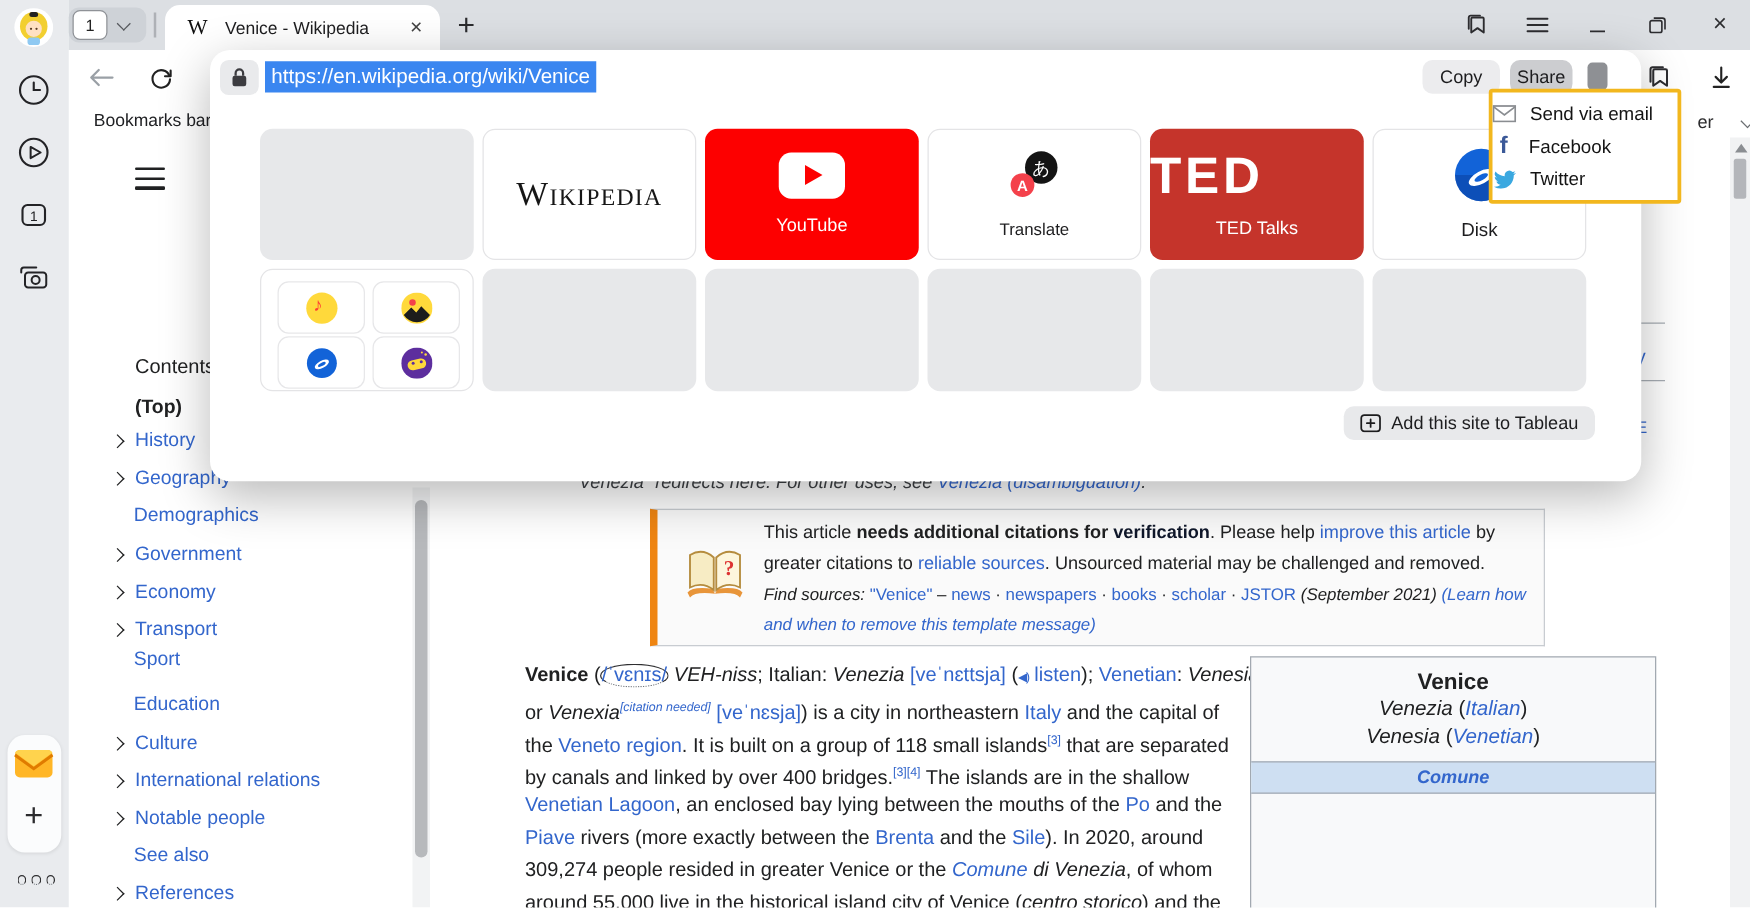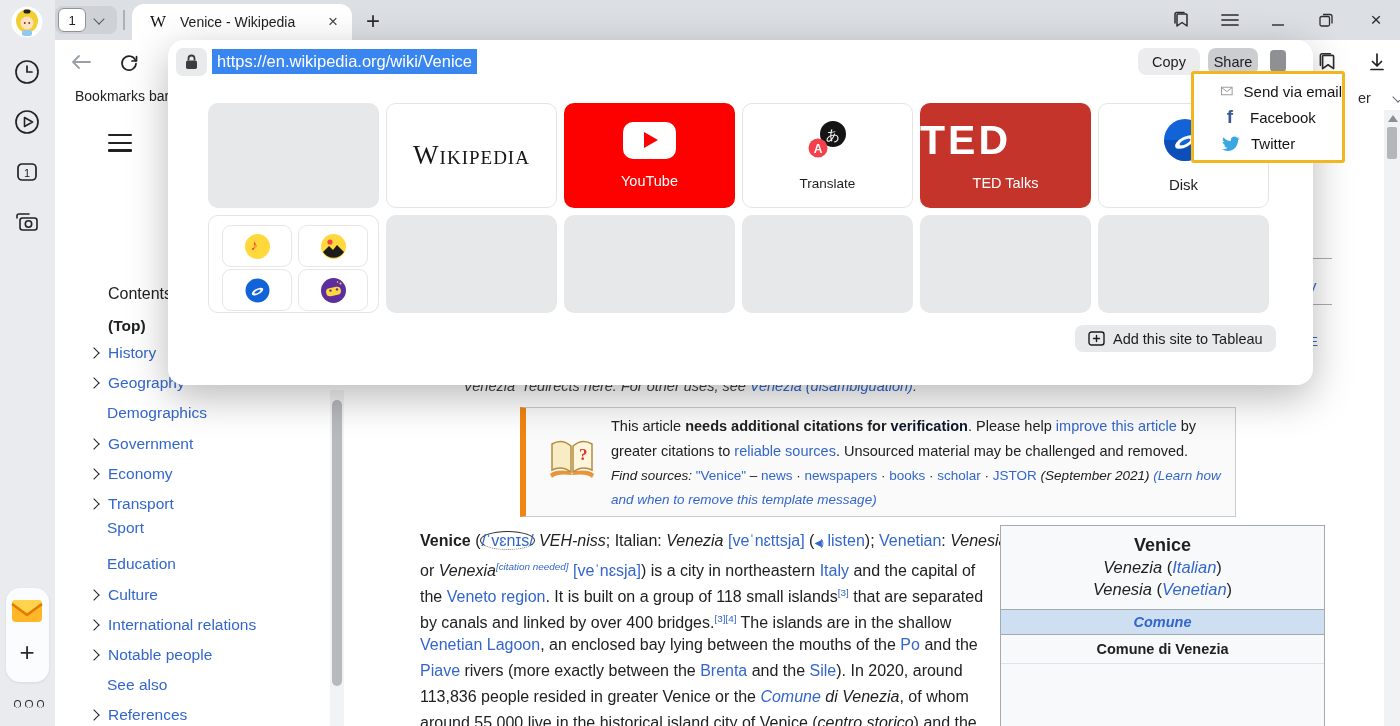--- a/index.html
+++ b/index.html
@@ -109,21 +109,21 @@
   #tedword{position:absolute;width:100%;text-align:left;top:14px;color:#fff;font-size:41px;font-weight:800;letter-spacing:3px;}
   #foldertile{padding:9px 13px;}
   .mini{position:absolute;width:68px;height:40px;border:1px solid #e7e7e9;border-radius:9px;background:#fff;
         display:flex;align-items:center;justify-content:center;}
   .appdot{width:25px;height:25px;border-radius:50%;position:relative;}
   #addbtn{left:907px;top:285px;height:27px;background:#e8e9eb;border-radius:8px;display:flex;align-items:center;gap:8px;
           padding:0 13px;font-size:14.5px;color:#1c1c1e;cursor:pointer;}
 
   
   #sharemenu{left:1191px;top:71px;width:148px;background:#fff;border:3px solid #f2b71e;border-radius:3px;z-index:60;padding:4px 0;}
-  .smrow{height:26px;display:flex;align-items:center;padding-left:27px;gap:11px;cursor:pointer;}
+  .smrow{height:26px;display:flex;align-items:center;gap:11px;cursor:pointer;}
   .smlabel{font-size:15px;color:#141414;white-space:nowrap;}
   #fbic{font-weight:800;font-size:19px;color:#3b5998;width:18px;text-align:center;line-height:18px;}
 
   svg{display:block;}
 </style>
 </head>
 <body>
 
 <div id="side" class="abs">
   <div class="abs sideicon" style="top:6px">
@@ -330,30 +330,29 @@
     <div class="amline amsmall" style="top:84px"><span class="ia">and when to remove this template message)</span></div>
   </div>
 
   <div id="para" class="abs">
     <div class="pline" style="top:0px"><span class="b">Venice</span><span> (</span><span class="a dot">/ˈvɛnɪs/</span><span> </span><span class="i">VEH-niss</span><span>; Italian: </span><span class="i">Venezia</span><span> </span><span class="a">[veˈnɛttsja]</span><span> (</span><span class="a spk">◀)</span><span> </span><span class="a">listen</span><span>); </span><span class="a">Venetian</span><span>: </span><span class="i">Venesia</span></div>
     <div class="pline" style="top:26px"><span>or </span><span class="i">Venexia</span><span class="supi">[citation needed]</span><span> </span><span class="a">[veˈnɛsja]</span><span>) is a city in northeastern </span><span class="a">Italy</span><span> and the capital of</span></div>
     <div class="pline" style="top:52px"><span>the </span><span class="a">Veneto region</span><span>. It is built on a group of 118 small islands</span><span class="sup">[3]</span><span> that are separated</span></div>
     <div class="pline" style="top:78px"><span>by canals and linked by over 400 bridges.</span><span class="sup">[3][4]</span><span> The islands are in the shallow</span></div>
     <div class="pline" style="top:104px"><span class="a">Venetian Lagoon</span><span>, an enclosed bay lying between the mouths of the </span><span class="a">Po</span><span> and the</span></div>
     <div class="pline" style="top:130px"><span class="a">Piave</span><span> rivers (more exactly between the </span><span class="a">Brenta</span><span> and the </span><span class="a">Sile</span><span>). In 2020, around</span></div>
-    <div class="pline" style="top:156px"><span>113,836 people resided in greater Venice or the </span><span class="ia">Comune</span><span class="i"> di Venezia</span><span>, of whom</span></div>
+    <div class="pline" style="top:156px"><span>309,274 people resided in greater Venice or the </span><span class="ia">Comune</span><span class="i"> di Venezia</span><span>, of whom</span></div>
     <div class="pline" style="top:182px"><span>around 55,000 live in the historical island city of Venice (</span><span class="i">centro storico</span><span>) and the</span></div>
   </div>
 
   <div id="infobox" class="abs">
     <div id="ib-title">Venice</div>
     <div class="ib-native"><span class="i">Venezia</span><span> (</span><span class="ia">Italian</span><span>)</span></div>
     <div class="ib-native"><span class="i">Venesia</span><span> (</span><span class="ia">Venetian</span><span>)</span></div>
     <div id="ib-band">Comune</div>
-    <div id="ib-sub">Comune di Venezia</div>
 
   </div>
 
   <div class="abs frag" style="left:1228px;top:120px;font-size:16px;display:flex;gap:9px;align-items:center">
     <span>s</span>
     <span class="chev" style="border-color:#3366cc;margin-top:-4px"></span>
   </div>
   <div class="abs fragline" style="left:1225px;top:148px;width:52px"></div>
   <div class="abs frag" style="left:1228px;top:167px;font-size:15.5px">story</div>
   <div class="abs fragline" style="left:1225px;top:194px;width:52px"></div>

